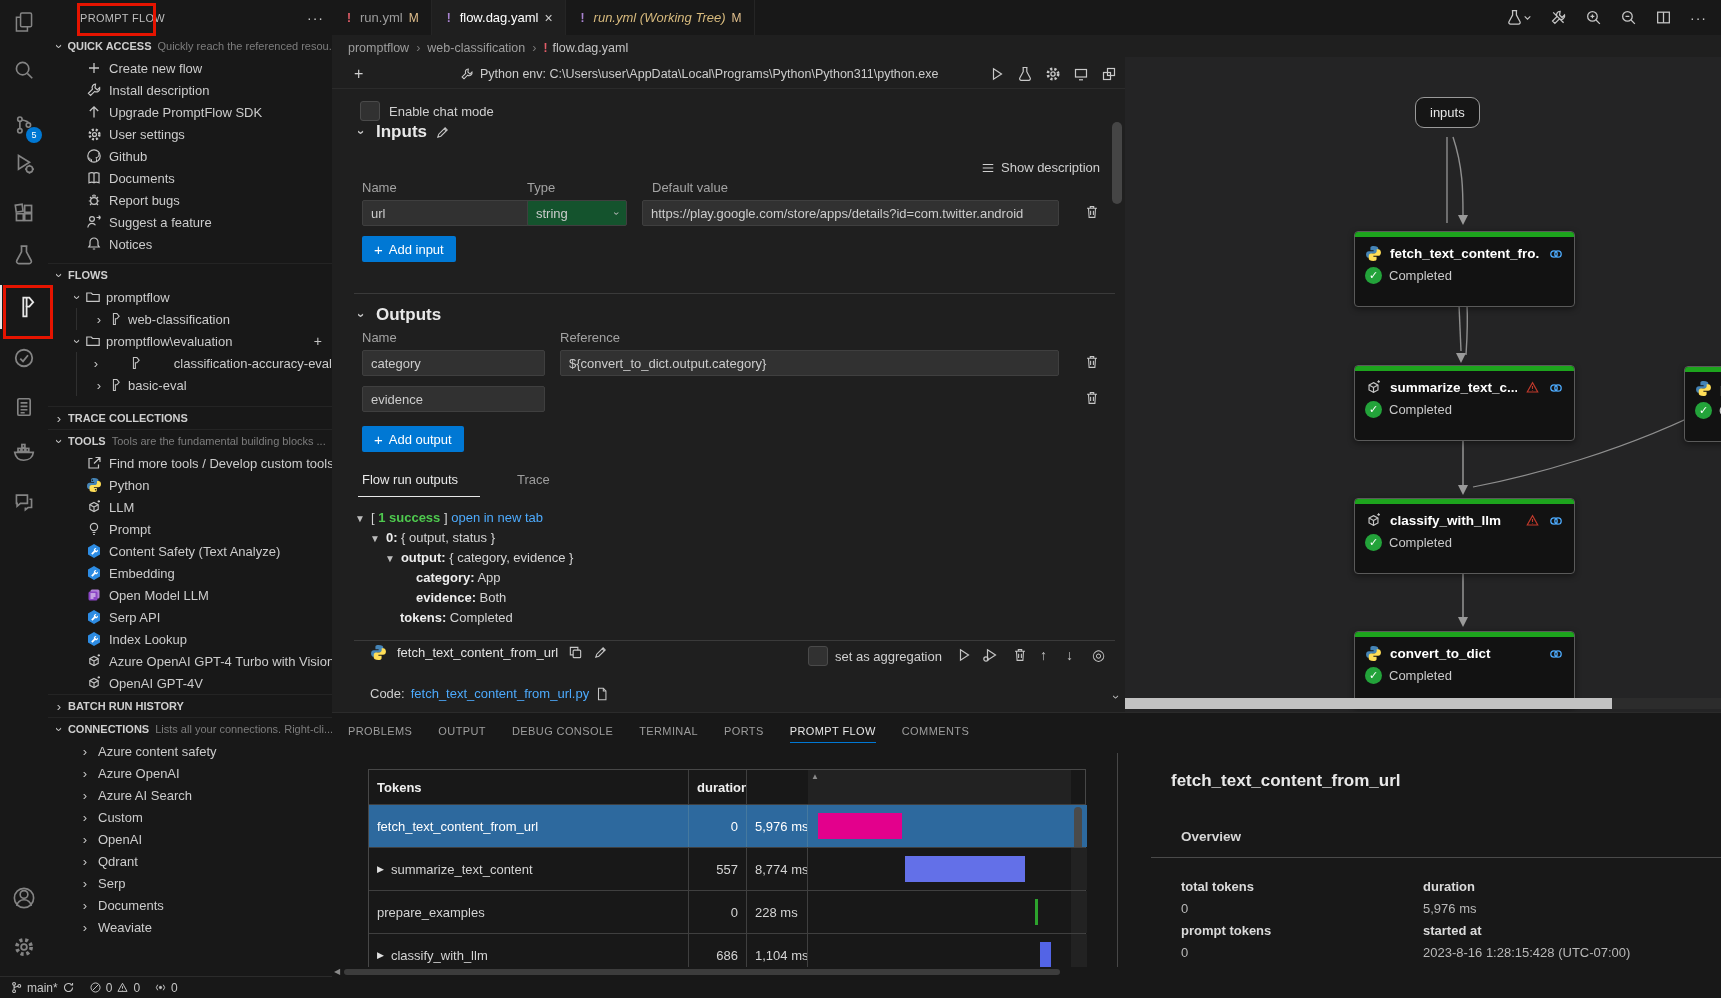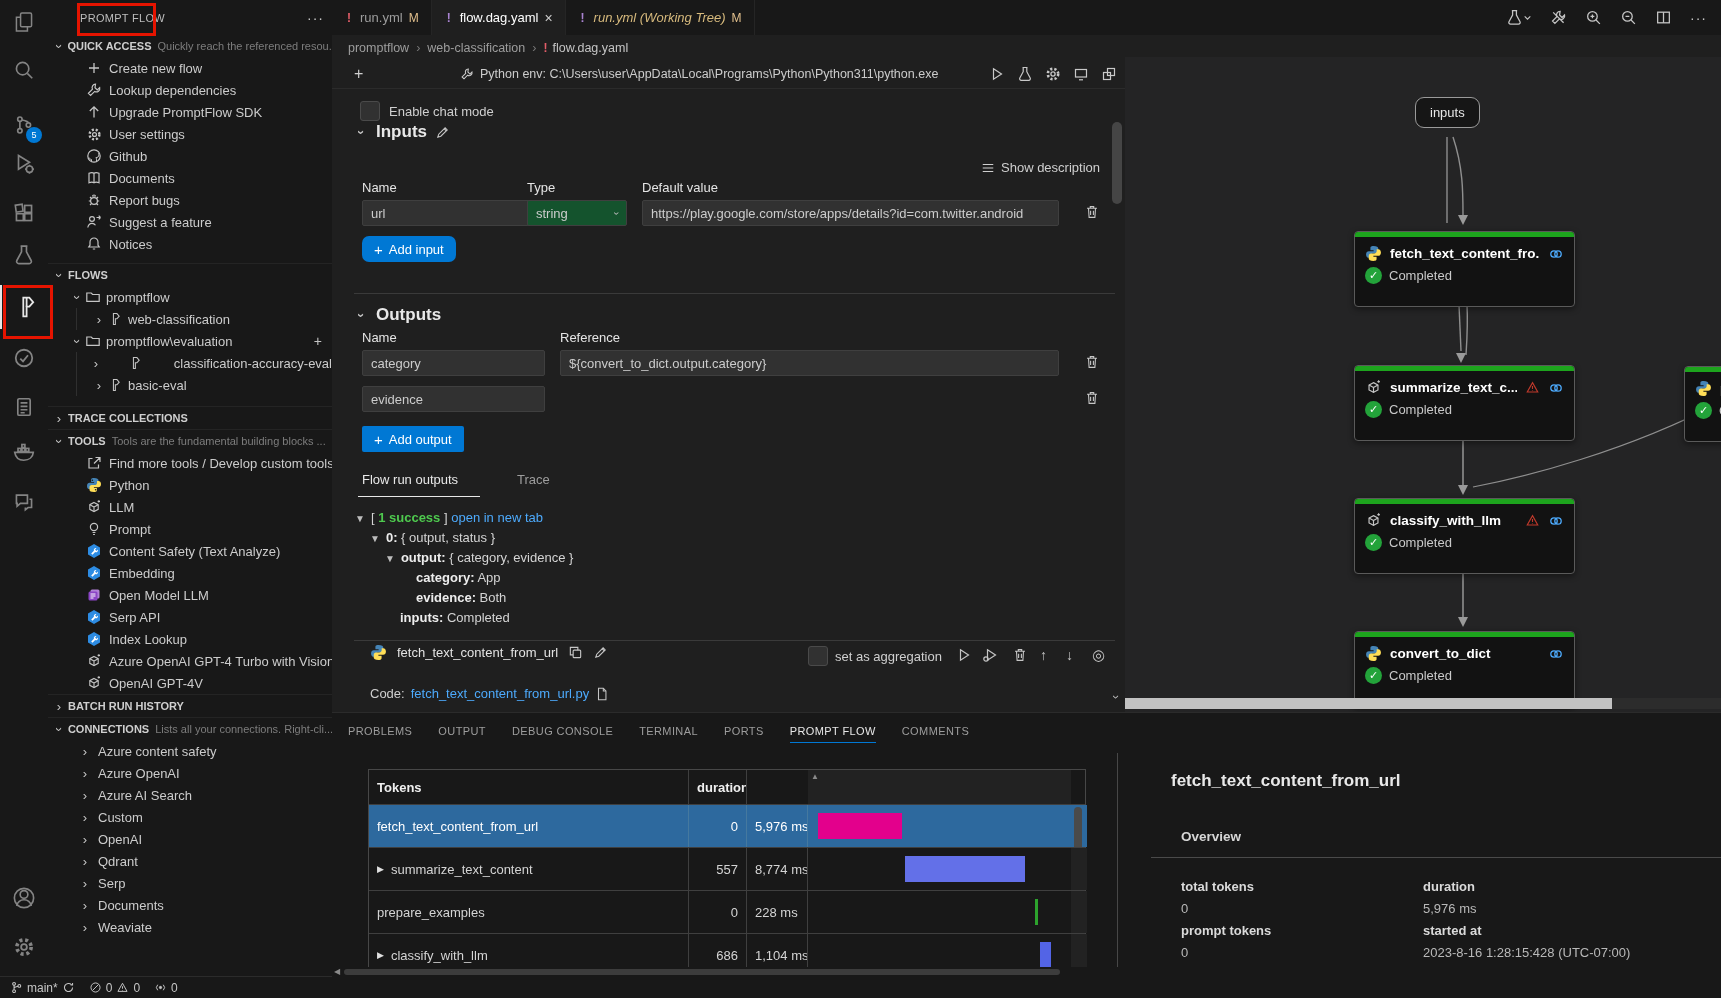--- a/index.html
+++ b/index.html
@@ -53,21 +53,21 @@
   .form{position:absolute;left:332px;top:60px;width:793px;height:652px;background:#1f1f1f;overflow:hidden;}
   .vtoolbar{position:absolute;left:0;top:0;width:793px;height:28px;border-bottom:1px solid #2b2b2b;display:flex;align-items:center;color:#cfcfcf;}
   .vtoolbar .plus{margin-left:22px;font-size:16px;cursor:pointer;}
   .envwrap{position:absolute;left:128px;top:0;height:28px;display:flex;align-items:center;gap:6px;font-size:12.5px;color:#cccccc;}
   .vt-actions{position:absolute;right:8px;top:0;height:28px;display:flex;align-items:center;gap:12px;color:#c9c9c9;}
   .vt-actions .ic{cursor:pointer;}
   .checkbox{width:18px;height:18px;background:#313131;border:1px solid #4a4a4a;border-radius:3px;cursor:pointer;}
   .h-sec{position:absolute;display:flex;align-items:center;gap:8px;color:#e8e8e8;font-size:17px;font-weight:bold;}
   .h-sec .twist{font-size:12px;}
   .lbl13{font-size:13px;color:#cfcfcf;}
-  .colhead{position:absolute;font-size:13px;color:#e5e5e5;}
+  .colhead{position:absolute;font-size:13px;color:#a3a3a3;}
   .tbox{position:absolute;height:26px;background:#313131;border:1px solid #3f3f3f;border-radius:2px;box-sizing:border-box;color:#ccc;font-size:13px;padding:0 8px;font-family:"Liberation Sans",sans-serif;}
   .selbox{position:absolute;height:26px;background:#14532d;border:1px solid #3f3f3f;border-radius:2px;box-sizing:border-box;display:flex;align-items:center;padding:0 8px;cursor:pointer;}
   .selbox .chev{margin-left:auto;color:#bbb;font-size:10px;transform:rotate(90deg);}
   .btn-blue{position:absolute;background:#0078d4;color:#fff;border:none;border-radius:2px;height:26px;padding:0 12px;font-size:13px;display:flex;align-items:center;gap:6px;cursor:pointer;font-family:"Liberation Sans",sans-serif;}
   .btn-blue .p::before{content:"+";font-size:15px;}
   .divider{position:absolute;left:22px;right:10px;height:1px;background:#3a3a3a;}
   .icbtn{position:absolute;color:#c5c5c5;cursor:pointer;}
   .runtab{position:absolute;font-size:13px;color:#9d9d9d;cursor:pointer;}
   .runtab.active{color:#e8e8e8;}
   .underline{position:absolute;height:1px;background:#e8e8e8;}
@@ -240,21 +240,21 @@
           </svg>
         </span>
         <span>Create new flow</span>
       </div>
     <div class="sb-item">
         <span class="ic">
           <svg width="16" height="16" viewBox="0 0 16 16" fill="none" stroke="currentColor" stroke-width="1.2">
             <path d="M9.5 2.2a3.4 3.4 0 00-3 5L2.4 11.3l2.2 2.2 4.1-4.1a3.4 3.4 0 005-3.8L11.3 8 9 5.7z"></path>
           </svg>
         </span>
-        <span>Lookup dependencies</span>
+        <span>Install description</span>
       </div>
     <div class="sb-item">
         <span class="ic">
           <svg width="16" height="16" viewBox="0 0 16 16" fill="none" stroke="currentColor" stroke-width="1.3">
             <path d="M8 13.5V3M3.8 7L8 2.8 12.2 7"></path>
           </svg>
         </span>
         <span>Upgrade PromptFlow SDK</span>
       </div>
     <div class="sb-item">
@@ -646,35 +646,35 @@
       <span class="ic">
           <svg width="14" height="14" viewBox="0 0 16 16" stroke="currentColor" stroke-width="1.4" fill="none">
             <path d="M2 4h12M2 8h12M2 12h12"></path>
           </svg>
         </span>
       <span>Show description</span>
     </div>
 
     <span class="colhead" style="left:30px;top:120px;">Name</span>
     <span class="colhead" style="left:195px;top:120px;">Type</span>
-    <span class="colhead" style="left:310px;top:120px;">Default value</span>
+    <span class="colhead" style="left:320px;top:120px;">Default value</span>
 
     <input class="tbox" style="left: 30px; top: 140px; width: 189px;" value="url">
     <div class="selbox" style="left:195px;top:140px;width:100px;">
       <span>string</span>
       <span class="chev">›</span>
     </div>
     <input class="tbox" style="left: 310px; top: 140px; width: 417px;" value="https://play.google.com/store/apps/details?id=com.twitter.android">
     <span class="icbtn" style="left:752px;top:144px;">
         <svg width="16" height="16" viewBox="0 0 16 16" fill="none" stroke="currentColor" stroke-width="1.1">
           <path d="M3 4.2h10M6.3 4V2.6h3.4V4M4.5 4.2l.6 9.2h5.8l.6-9.2M6.6 6.7v4.4M9.4 6.7v4.4"></path>
         </svg>
       </span>
 
-    <button class="btn-blue" style="left:30px;top:176px;border-radius:7px;">
+    <button class="btn-blue" style="left:30px;top:176px;">
         <span class="p"></span>
         <span>Add input</span>
       </button>
 
     <div class="divider" style="top:233px;"></div>
 
     <div class="h-sec" style="left:22px;top:245px;">
       <span class="twist expanded"></span>
       <span>Outputs</span>
     </div>
@@ -704,21 +704,21 @@
 
     <span class="runtab active" style="left:30px;top:412px;">Flow run outputs</span>
     <span class="runtab" style="left:185px;top:412px;">Trace</span>
     <div class="underline" style="left:26px;top:436px;width:122px;"></div>
 
     <div class="tree-ln" style="left:23px;top:450px;"><span class="tri">▼</span><span>[</span> <span class="green">1 success</span> <span>]</span> <span class="link">open in new tab</span></div>
     <div class="tree-ln" style="left:38px;top:470px;"><span class="tri">▼</span><b>0:</b> <span>{ output, status }</span></div>
     <div class="tree-ln" style="left:53px;top:490px;"><span class="tri">▼</span><b>output:</b> <span>{ category, evidence }</span></div>
     <div class="tree-ln" style="left:84px;top:510px;"><b>category:</b> <span>App</span></div>
     <div class="tree-ln" style="left:84px;top:530px;"><b>evidence:</b> <span>Both</span></div>
-    <div class="tree-ln" style="left:68px;top:550px;"><b>inputs:</b> <span>Completed</span></div>
+    <div class="tree-ln" style="left:68px;top:550px;"><b>tokens:</b> <span>Completed</span></div>
 
     <div class="divider" style="top:580px;"></div>
 
     <div class="abs" style="left:38px;top:584px;display:flex;align-items:center;gap:10px;">
       <span class="ic">
           <svg width="17" height="17" viewBox="0 0 16 16">
             <path fill="#4584b6" d="M8 1C4.9 1 5.1 2.4 5.1 3.3V5h3v.8H3.6C2.2 5.8 1 6.7 1 8.9s1.2 3.2 2.6 3.2H5v-1.8c0-1.3 1-2.4 2.4-2.4h3c1.2 0 2.1-1 2.1-2.2V3.3C12.5 2 11.1 1 8 1z"></path>
             <path fill="#ffde57" d="M8 15c3.1 0 2.9-1.4 2.9-2.3V11h-3v-.8h4.5c1.4 0 2.6-.9 2.6-3.1S13.8 3.9 12.4 3.9H11v1.8c0 1.3-1 2.4-2.4 2.4h-3c-1.2 0-2.1 1-2.1 2.2v2.4C3.5 14 4.9 15 8 15z"></path>
           </svg>
         </span>

